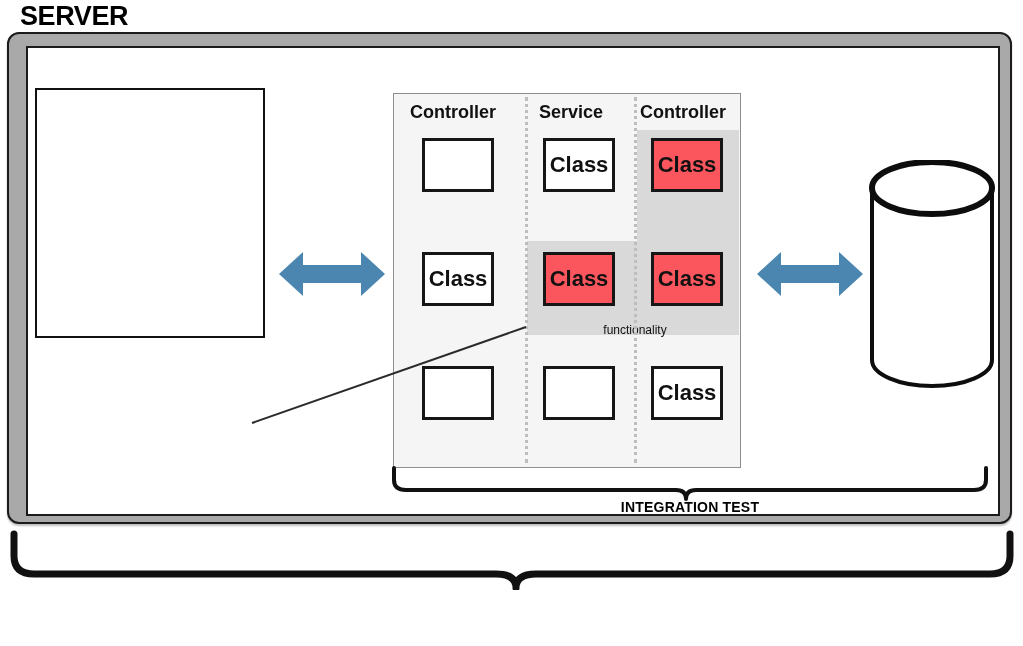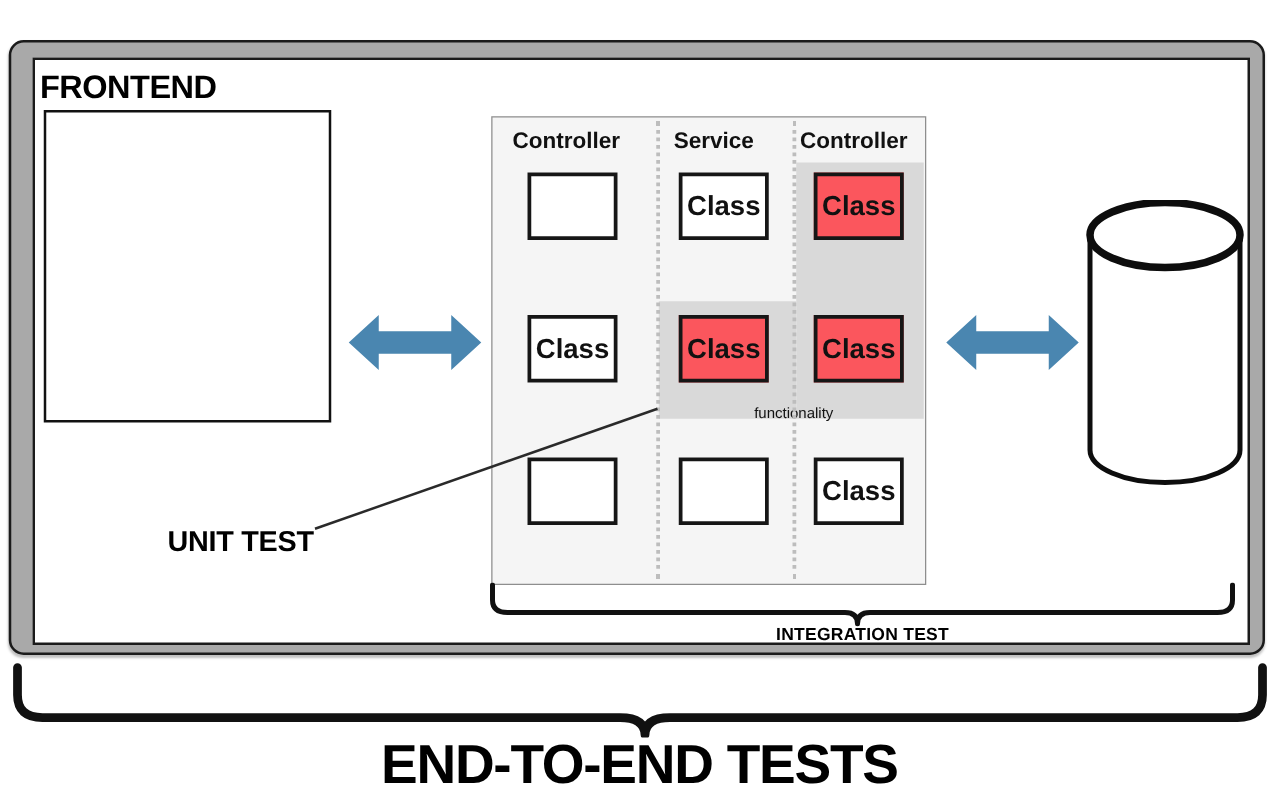--- a/index.html
+++ b/index.html
@@ -232,26 +232,26 @@
     font-size: 44px;
     letter-spacing: -1px;
     line-height: 52px;
   }
 </style>
 </head>
 <body>
 
 <div id="stage">
 
+  <div class="server-title">SERVER</div>
 
   <div class="server-frame">
     <div class="server-inner"></div>
   </div>
 
-  <div class="section-title" id="title-frontend">FRONTEND</div>
 
   <div class="frontend-box"></div>
 
   <div class="backend-panel"></div>
 
   <div class="hl hl-repo"></div>
   <div class="hl hl-service"></div>
   <div class="functionality-label">functionality</div>
 
   <div class="divider" id="divider-0"></div>
@@ -281,25 +281,23 @@
   <svg class="arrow" id="arrow-frontend-backend" viewBox="0 0 110 54">
     <path d="M2,27 L26,5 L26,18 L84,18 L84,5 L108,27 L84,49 L84,36 L26,36 L26,49 Z" fill="#4a86b0"></path>
   </svg>
   <svg class="arrow" id="arrow-backend-database" viewBox="0 0 110 54">
     <path d="M2,27 L26,5 L26,18 L84,18 L84,5 L108,27 L84,49 L84,36 L26,36 L26,49 Z" fill="#4a86b0"></path>
   </svg>
 
   <svg class="leader-svg" viewBox="0 0 300 125">
     <line x1="12" y1="108" x2="286" y2="12" stroke="#2a2a2a" stroke-width="2"></line>
   </svg>
-  <div class="unit-test-label">UNIT TEST</div>
 
   <svg class="bracket-svg" id="bracket-integration" viewBox="0 0 600 36">
     <path d="M4,2 L4,14 Q4,24 16,24 L286,24 Q296,24 296,33 Q296,24 306,24 L584,24 Q596,24 596,14 L596,2" fill="none" stroke="#111111" stroke-width="4" stroke-linecap="round" stroke-linejoin="round"></path>
   </svg>
   <div class="bracket-label" id="label-integration">INTEGRATION TEST</div>
 
   <svg class="bracket-svg" id="bracket-e2e" viewBox="0 0 1008 60">
     <path d="M6,4 L6,26 Q6,44 26,44 L488,44 Q508,44 508,58 Q508,44 528,44 L982,44 Q1002,44 1002,26 L1002,4" fill="none" stroke="#111111" stroke-width="7" stroke-linecap="round" stroke-linejoin="round"></path>
   </svg>
-  <div class="bracket-label" id="label-e2e">END-TO-END TESTS</div>
 
 </div>
 
 </body></html>

